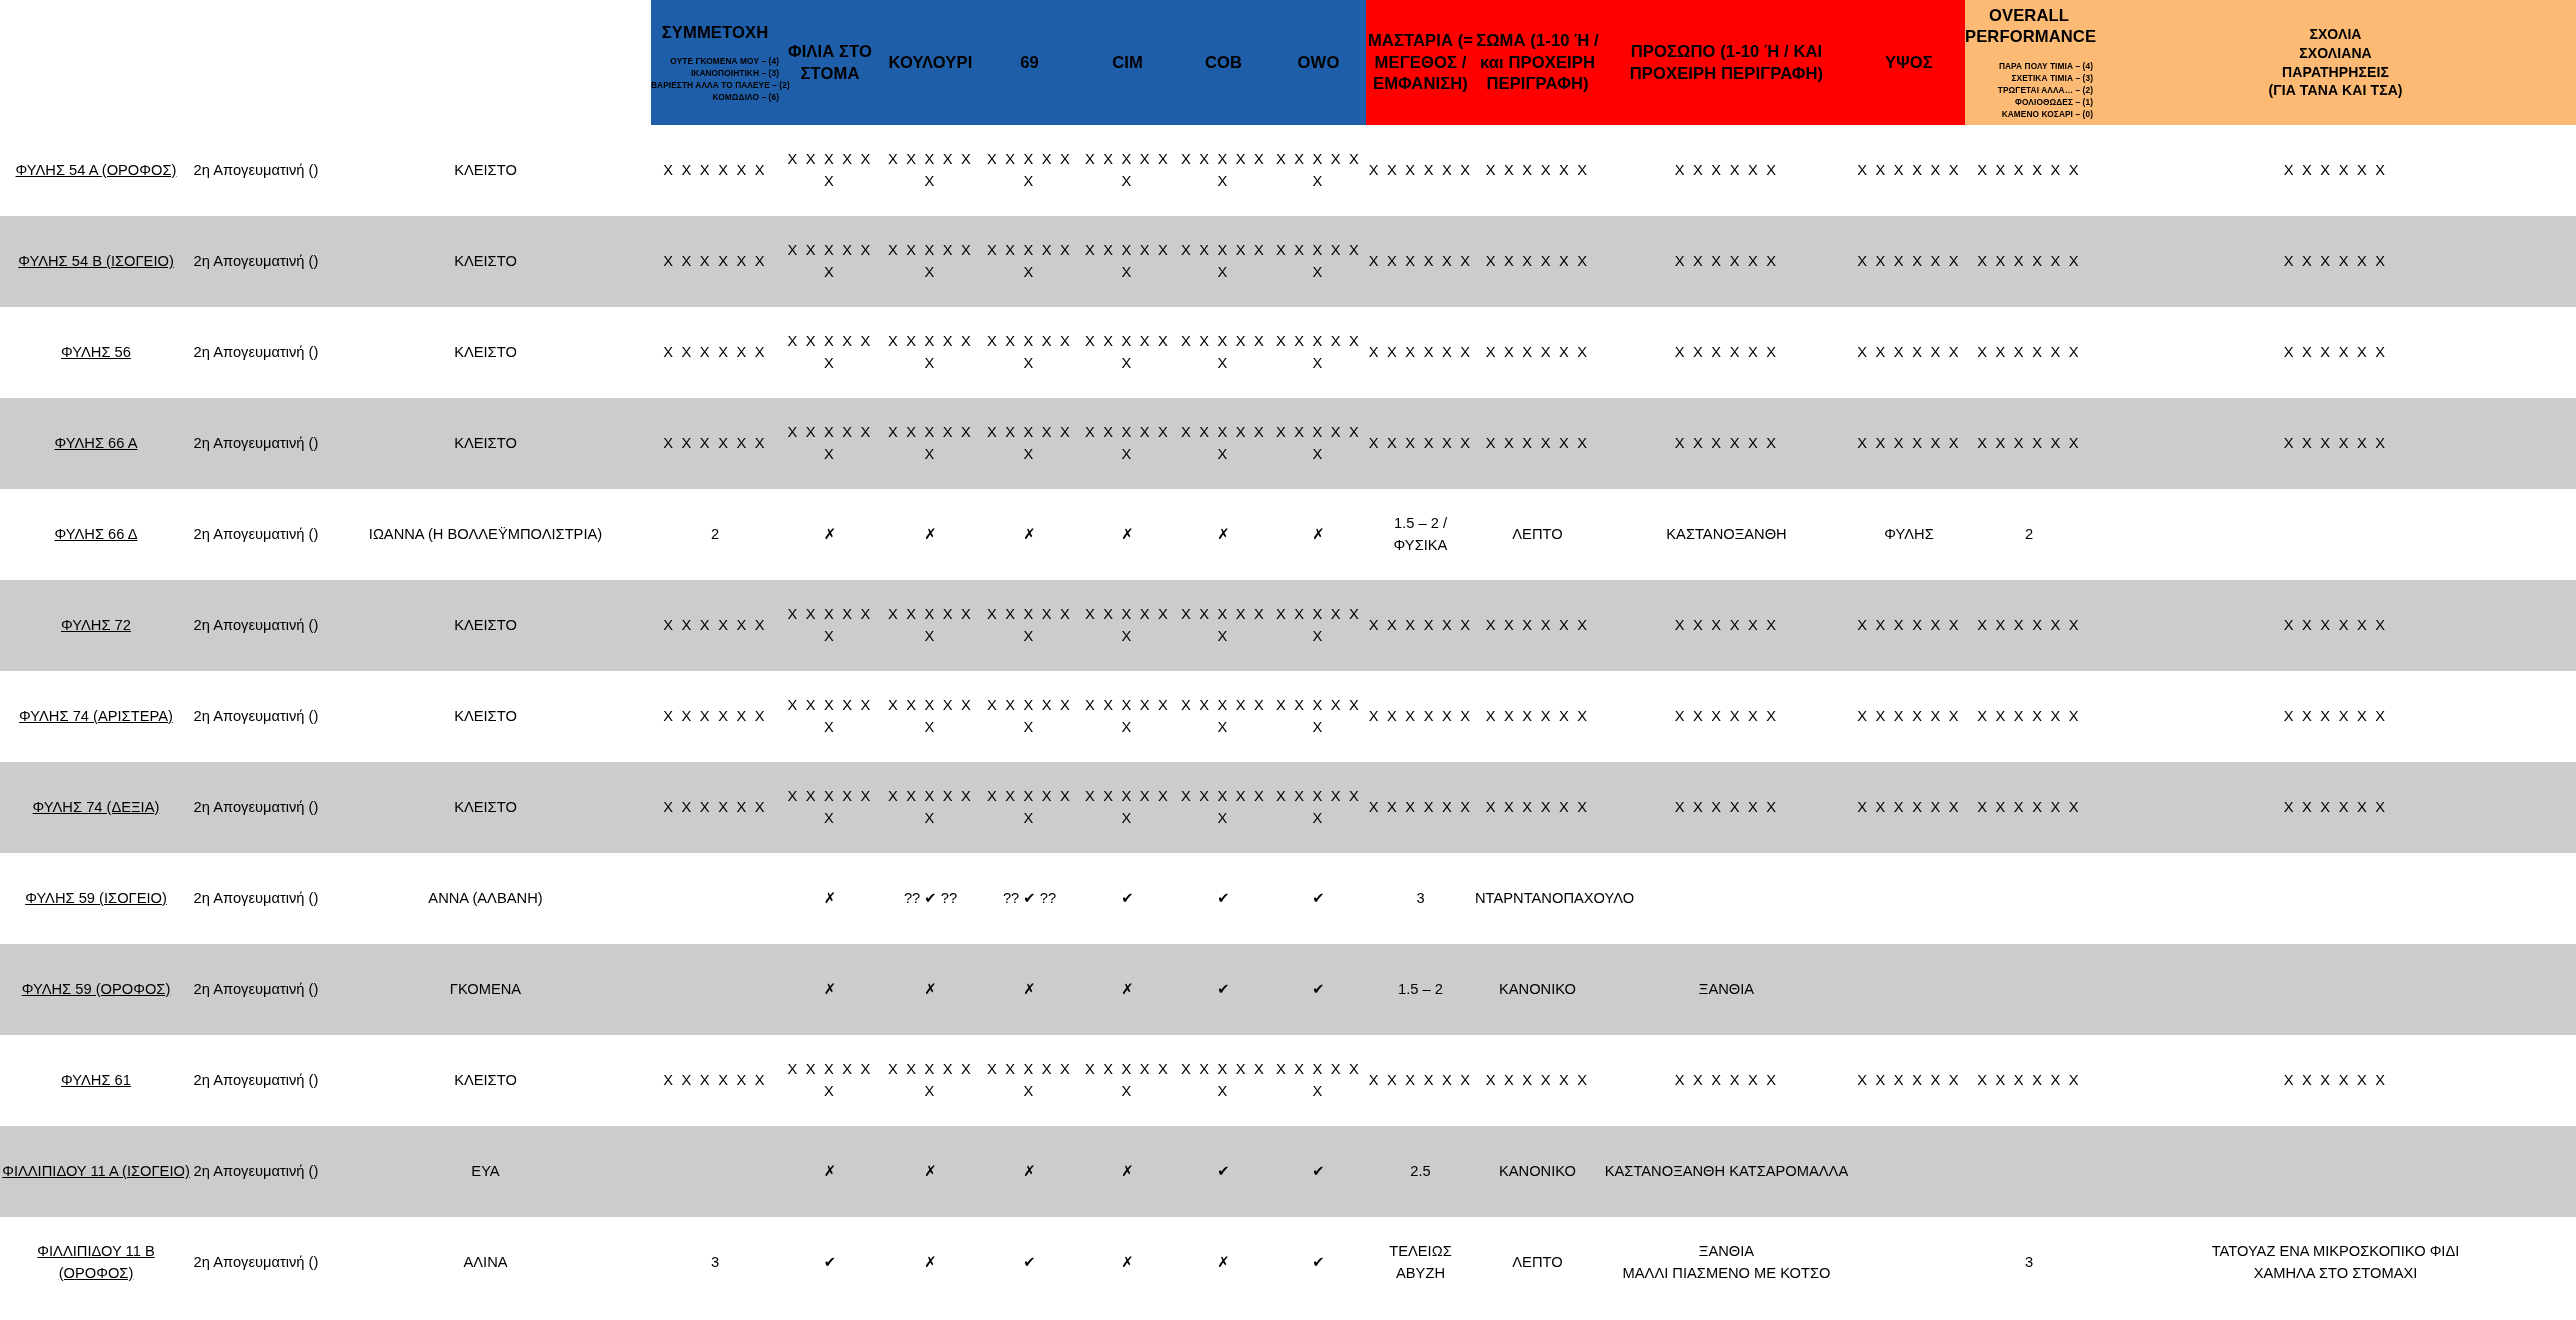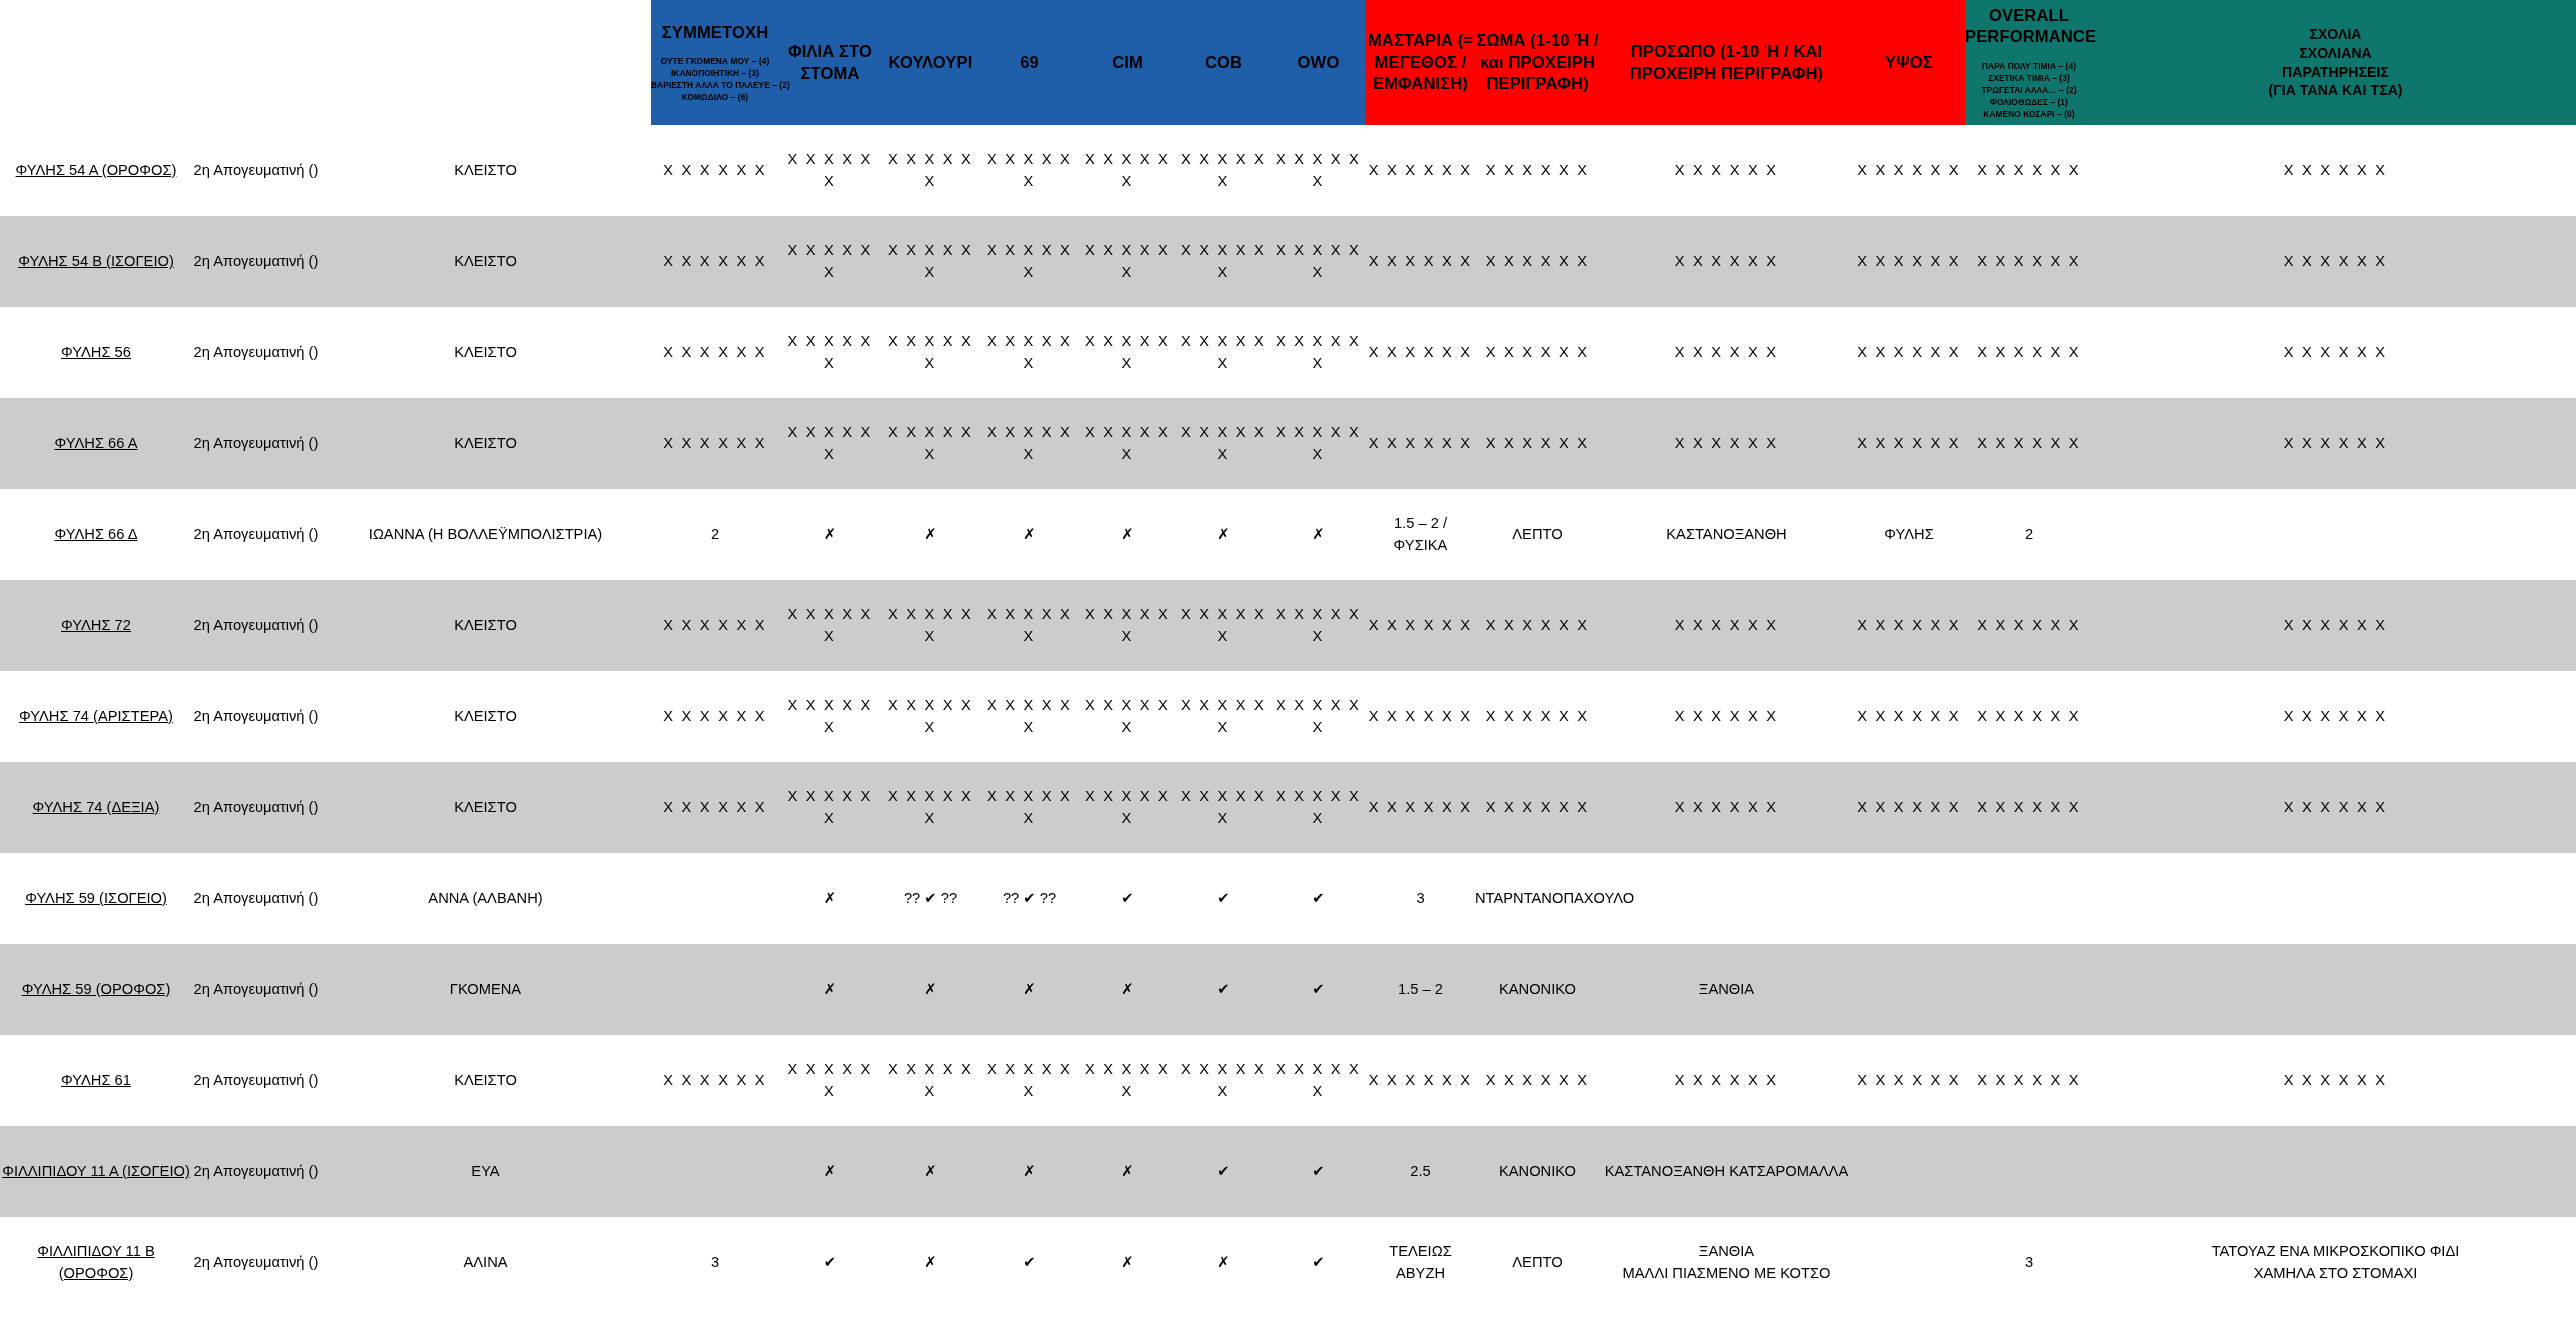--- a/index.html
+++ b/index.html
@@ -31,40 +31,40 @@
   th.hdr {
     font-size: 16.6px;
     font-weight: bold;
     letter-spacing: 0.1px;
     line-height: 1.35;
     padding: 2.6px 3.8px;
   }
   th.blank { background: #ffffff; }
   th.blue  { background: #1f5faa; color: #000000; }
   th.red   { background: #fe0000; color: #000000; }
-  th.gold  { background: #0f766e; color: #000000; }
+  th.gold  { background: #fdba74; color: #000000; }
 
   .hdr-title {
     display: block;
     font-size: 16.6px;
     font-weight: bold;
     line-height: 1.3;
   }
   .hdr-sub {
     display: block;
     font-size: 14px;
     font-weight: bold;
     line-height: 1.35;
   }
   .legend {
     margin-top: 12px;
     font-size: 8.3px;
     font-weight: bold;
     line-height: 1.45;
-    text-align: center;
+    text-align: right;
     white-space: nowrap;
   }
   .legend div { white-space: nowrap; }
 
   
   tbody tr { height: 91px; }
   tbody tr.shade td { background: #cccccc; }
   tbody tr.plain td { background: #ffffff; }
   td.cell {
     font-size: 14.7px;

